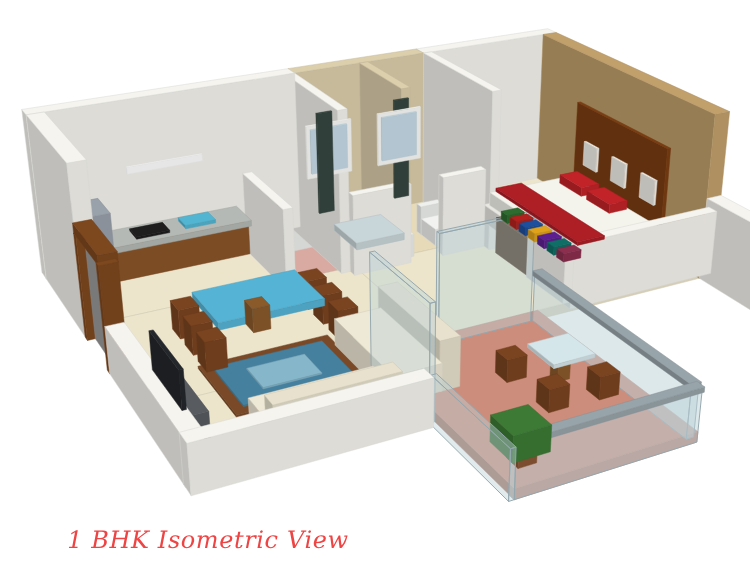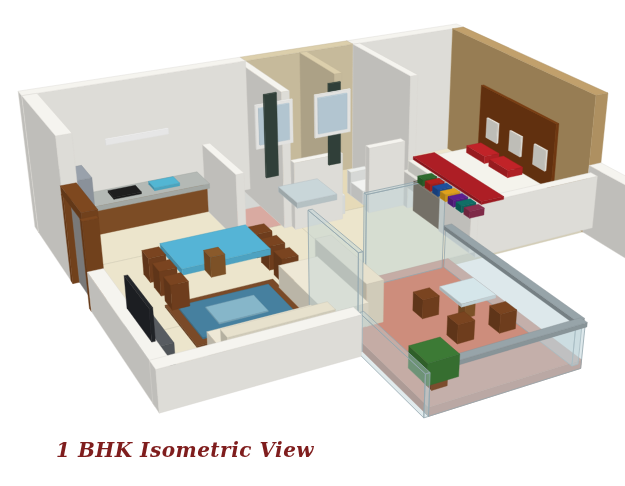--- a/index.html
+++ b/index.html
@@ -2,21 +2,21 @@
 <html><head>
 <meta charset="utf-8">
 <style>
   html,body{margin:0;padding:0;background:#ffffff;}
   #stage{position:relative;width:625px;height:486px;background:#ffffff;overflow:hidden;
          font-family:"Liberation Sans", sans-serif;}
   #scene-svg{position:absolute;left:0;top:0;}
   #caption{position:absolute;left:56px;top:438px;width:260px;
            font-family:"DejaVu Serif","Liberation Serif",serif;
            font-style:italic;font-size:20px;letter-spacing:0.5px;
-           color:#7f1d1d;user-select:none;font-weight:bold;}
+           color:#ef4444;user-select:none;}
 </style>
 </head>
 <body>
 
 <div id="stage">
   <svg id="scene-svg" width="625" height="486" viewBox="0 0 625 486" xmlns="http://www.w3.org/2000/svg">
       <g>
         <polygon points="352.5,167.9 476.8,258.9 477.3,251.2 352.5,161.2" fill="rgb(184,179,159)" stroke="rgb(208,202,180)" stroke-width="0.4"></polygon>
         <polygon points="476.8,258.9 594.2,229.0 594.9,221.6 477.3,251.2" fill="rgb(212,206,184)" stroke="rgb(208,202,180)" stroke-width="0.4"></polygon>
         <polygon points="352.5,161.2 458.3,139.7 594.9,221.6 477.3,251.2" fill="#ece5cc" stroke="rgb(208,202,180)" stroke-width="0.4"></polygon>

